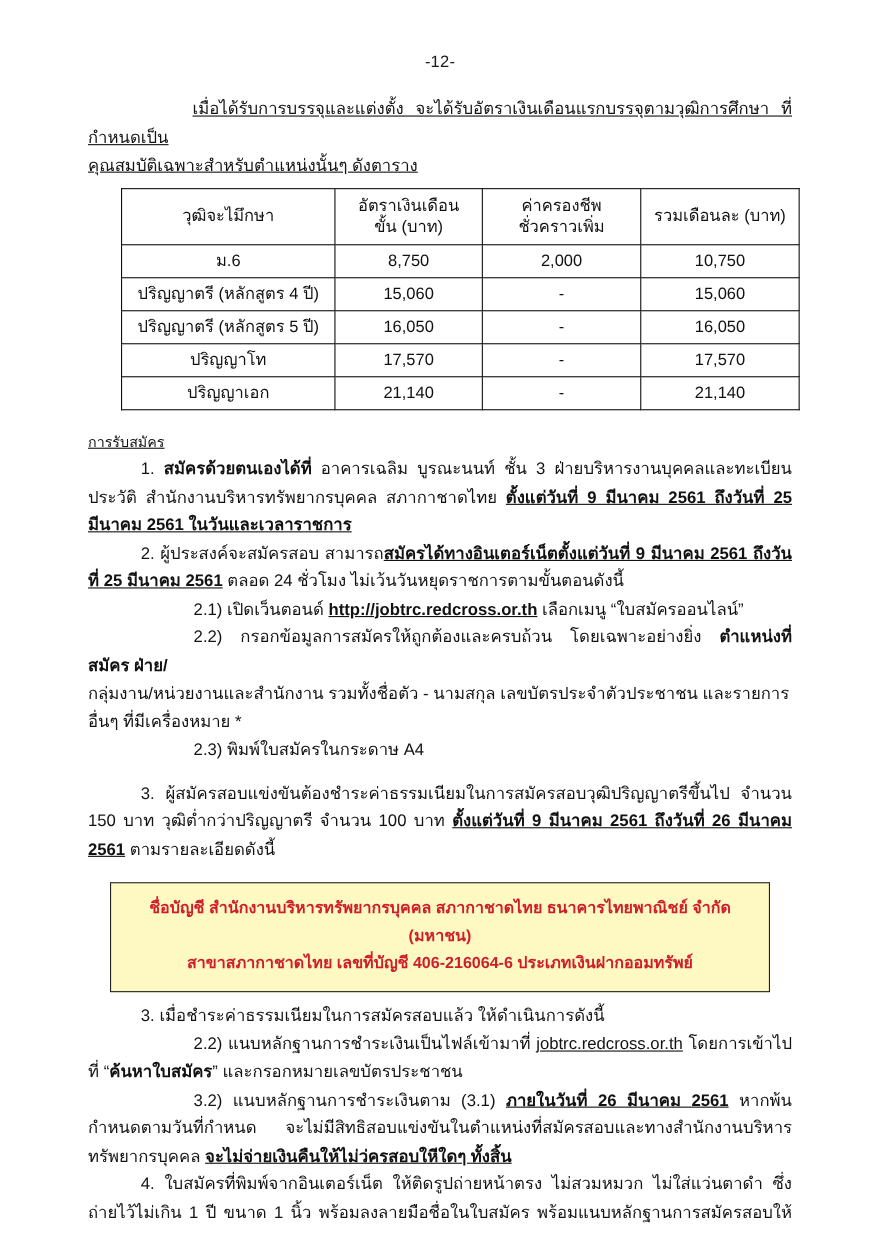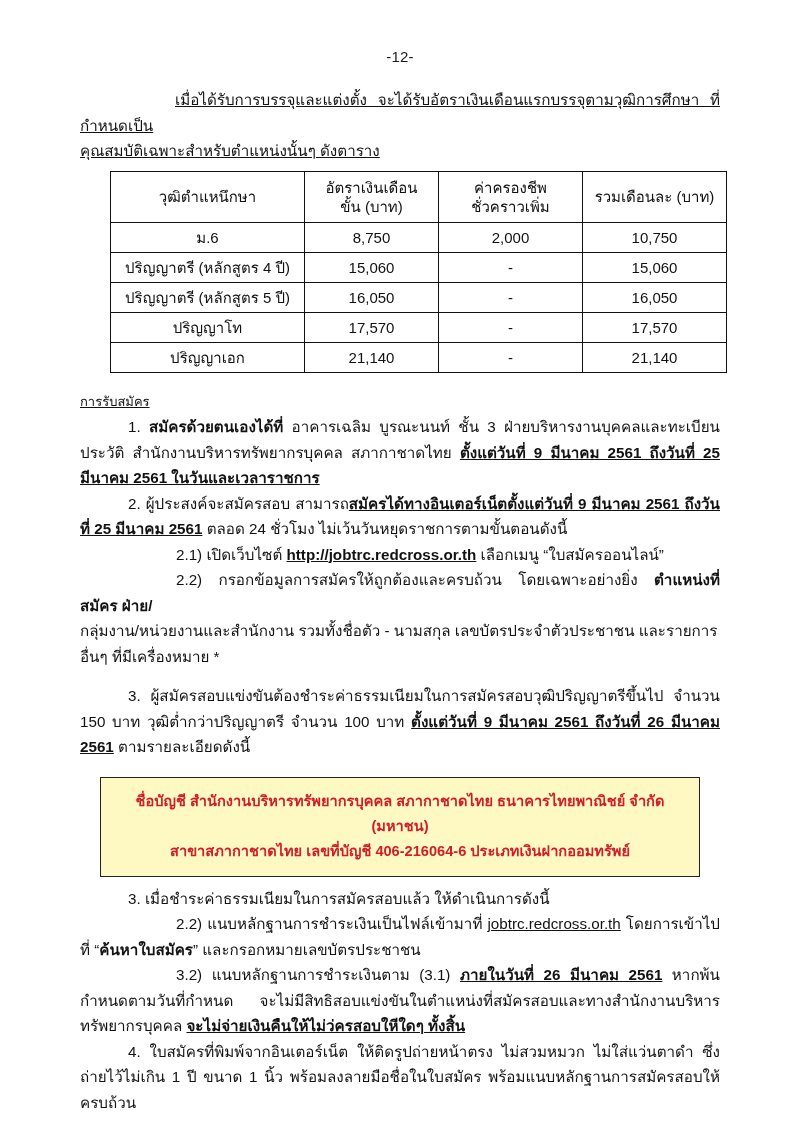--- a/index.html
+++ b/index.html
@@ -128,21 +128,21 @@
       </div>
       <div class="para">
         <span class="u">คุณสมบัติเฉพาะสำหรับตำแหน่งนั้นๆ ดังตาราง</span>
       </div>
     </div>
 
     <table class="salary">
       <thead>
         <tr>
           <th class="col-qual">
-            <span>วุฒิตำแหนึกษา</span>
+            <span>วุฒิจะไมึกษา</span>
           </th>
           <th class="col-rate">
             <span>อัตราเงินเดือน</span><br>
             <span>ขั้น (บาท)</span>
           </th>
           <th class="col-cost">
             <span>ค่าครองชีพ</span><br>
             <span>ชั่วคราวเพิ่ม</span>
           </th>
           <th class="col-total">
@@ -190,29 +190,32 @@
 
     <div class="para indent1">
       <span>1.</span><span> </span><span class="b">สมัครด้วยตนเองได้ที่</span><span> อาคารเฉลิม บูรณะนนท์ ชั้น 3 ฝ่ายบริหารงานบุคคลและทะเบียนประวัติ สำนักงานบริหารทรัพยากรบุคคล สภากาชาดไทย </span><span class="ub">ตั้งแต่วันที่ 9 มีนาคม 2561  ถึงวันที่ 25 มีนาคม 2561 ในวันและเวลาราชการ</span>
     </div>
 
     <div class="para indent1">
       <span>2.</span><span> ผู้ประสงค์จะสมัครสอบ สามารถ</span><span class="ub">สมัครได้ทางอินเตอร์เน็ตตั้งแต่วันที่ 9 มีนาคม 2561  ถึงวันที่ 25 มีนาคม 2561</span><span> ตลอด 24 ชั่วโมง ไม่เว้นวันหยุดราชการตามขั้นตอนดังนี้</span>
     </div>
 
     <div class="para indent2">
-      <span>2.1)</span><span> เปิดเว็บไซต์ </span><a href="#" class="ub" style="color:#121212;">http://jobtrc.redcross.or.th</a><span> เลือกเมนู “ใบสมัครออนไลน์”</span>
+      <span>2.1)</span><span> เปิดเว็นตอนด์ </span><a href="#" class="ub" style="color:#121212;">http://jobtrc.redcross.or.th</a><span> เลือกเมนู “ใบสมัครออนไลน์”</span>
     </div>
 
     <div class="para indent2">
       <span>2.2)</span><span> กรอกข้อมูลการสมัครให้ถูกต้องและครบถ้วน โดยเฉพาะอย่างยิ่ง </span><span class="b">ตำแหน่งที่สมัคร ฝ่าย/</span>
     </div>
     <div class="para">กลุ่มงาน/หน่วยงานและสำนักงาน รวมทั้งชื่อตัว - นามสกุล เลขบัตรประจำตัวประชาชน และรายการ</div>
     <div class="para">อื่นๆ ที่มีเครื่องหมาย *</div>
 
+    <div class="para indent2">
+      <span>2.3)</span><span> พิมพ์ใบสมัครในกระดาษ A4</span>
+    </div>
 
     <div class="gap-md"></div>
 
     <div class="para indent1">
       <span>3.</span><span> ผู้สมัครสอบแข่งขันต้องชำระค่าธรรมเนียมในการสมัครสอบวุฒิปริญญาตรีขึ้นไป จำนวน 150 บาท วุฒิต่ำกว่าปริญญาตรี จำนวน 100 บาท </span><span class="ub">ตั้งแต่วันที่  9 มีนาคม 2561 ถึงวันที่ 26  มีนาคม 2561</span><span> ตามรายละเอียดดังนี้</span>
     </div>
 
     <div class="bank-box">
       <div class="bank-line">ชื่อบัญชี สำนักงานบริหารทรัพยากรบุคคล สภากาชาดไทย ธนาคารไทยพาณิชย์ จำกัด (มหาชน)</div>
       <div class="bank-line">สาขาสภากาชาดไทย เลขที่บัญชี 406-216064-6 ประเภทเงินฝากออมทรัพย์</div>

